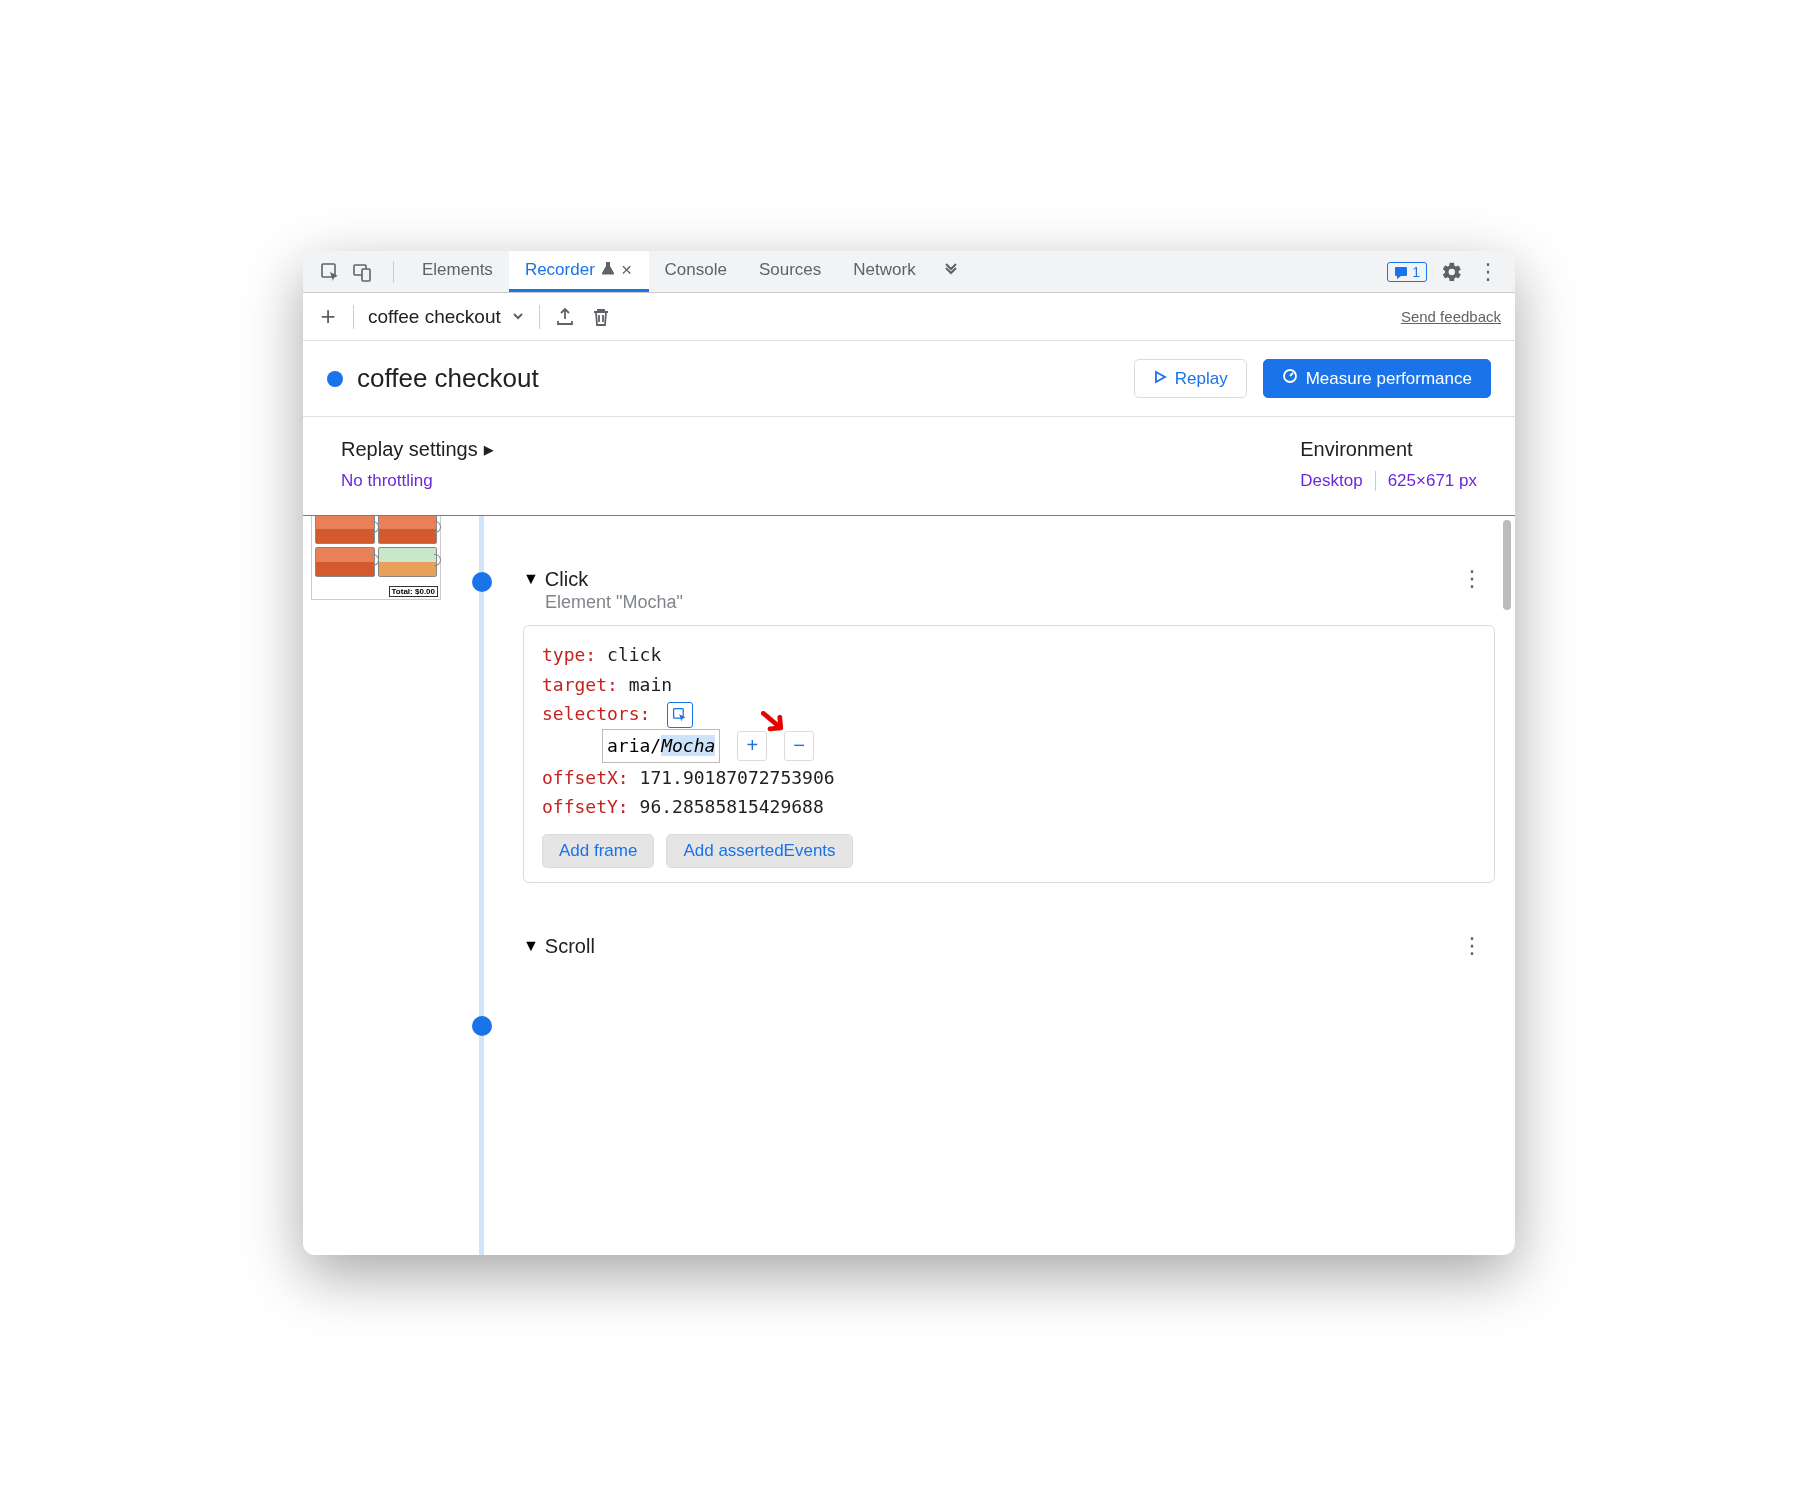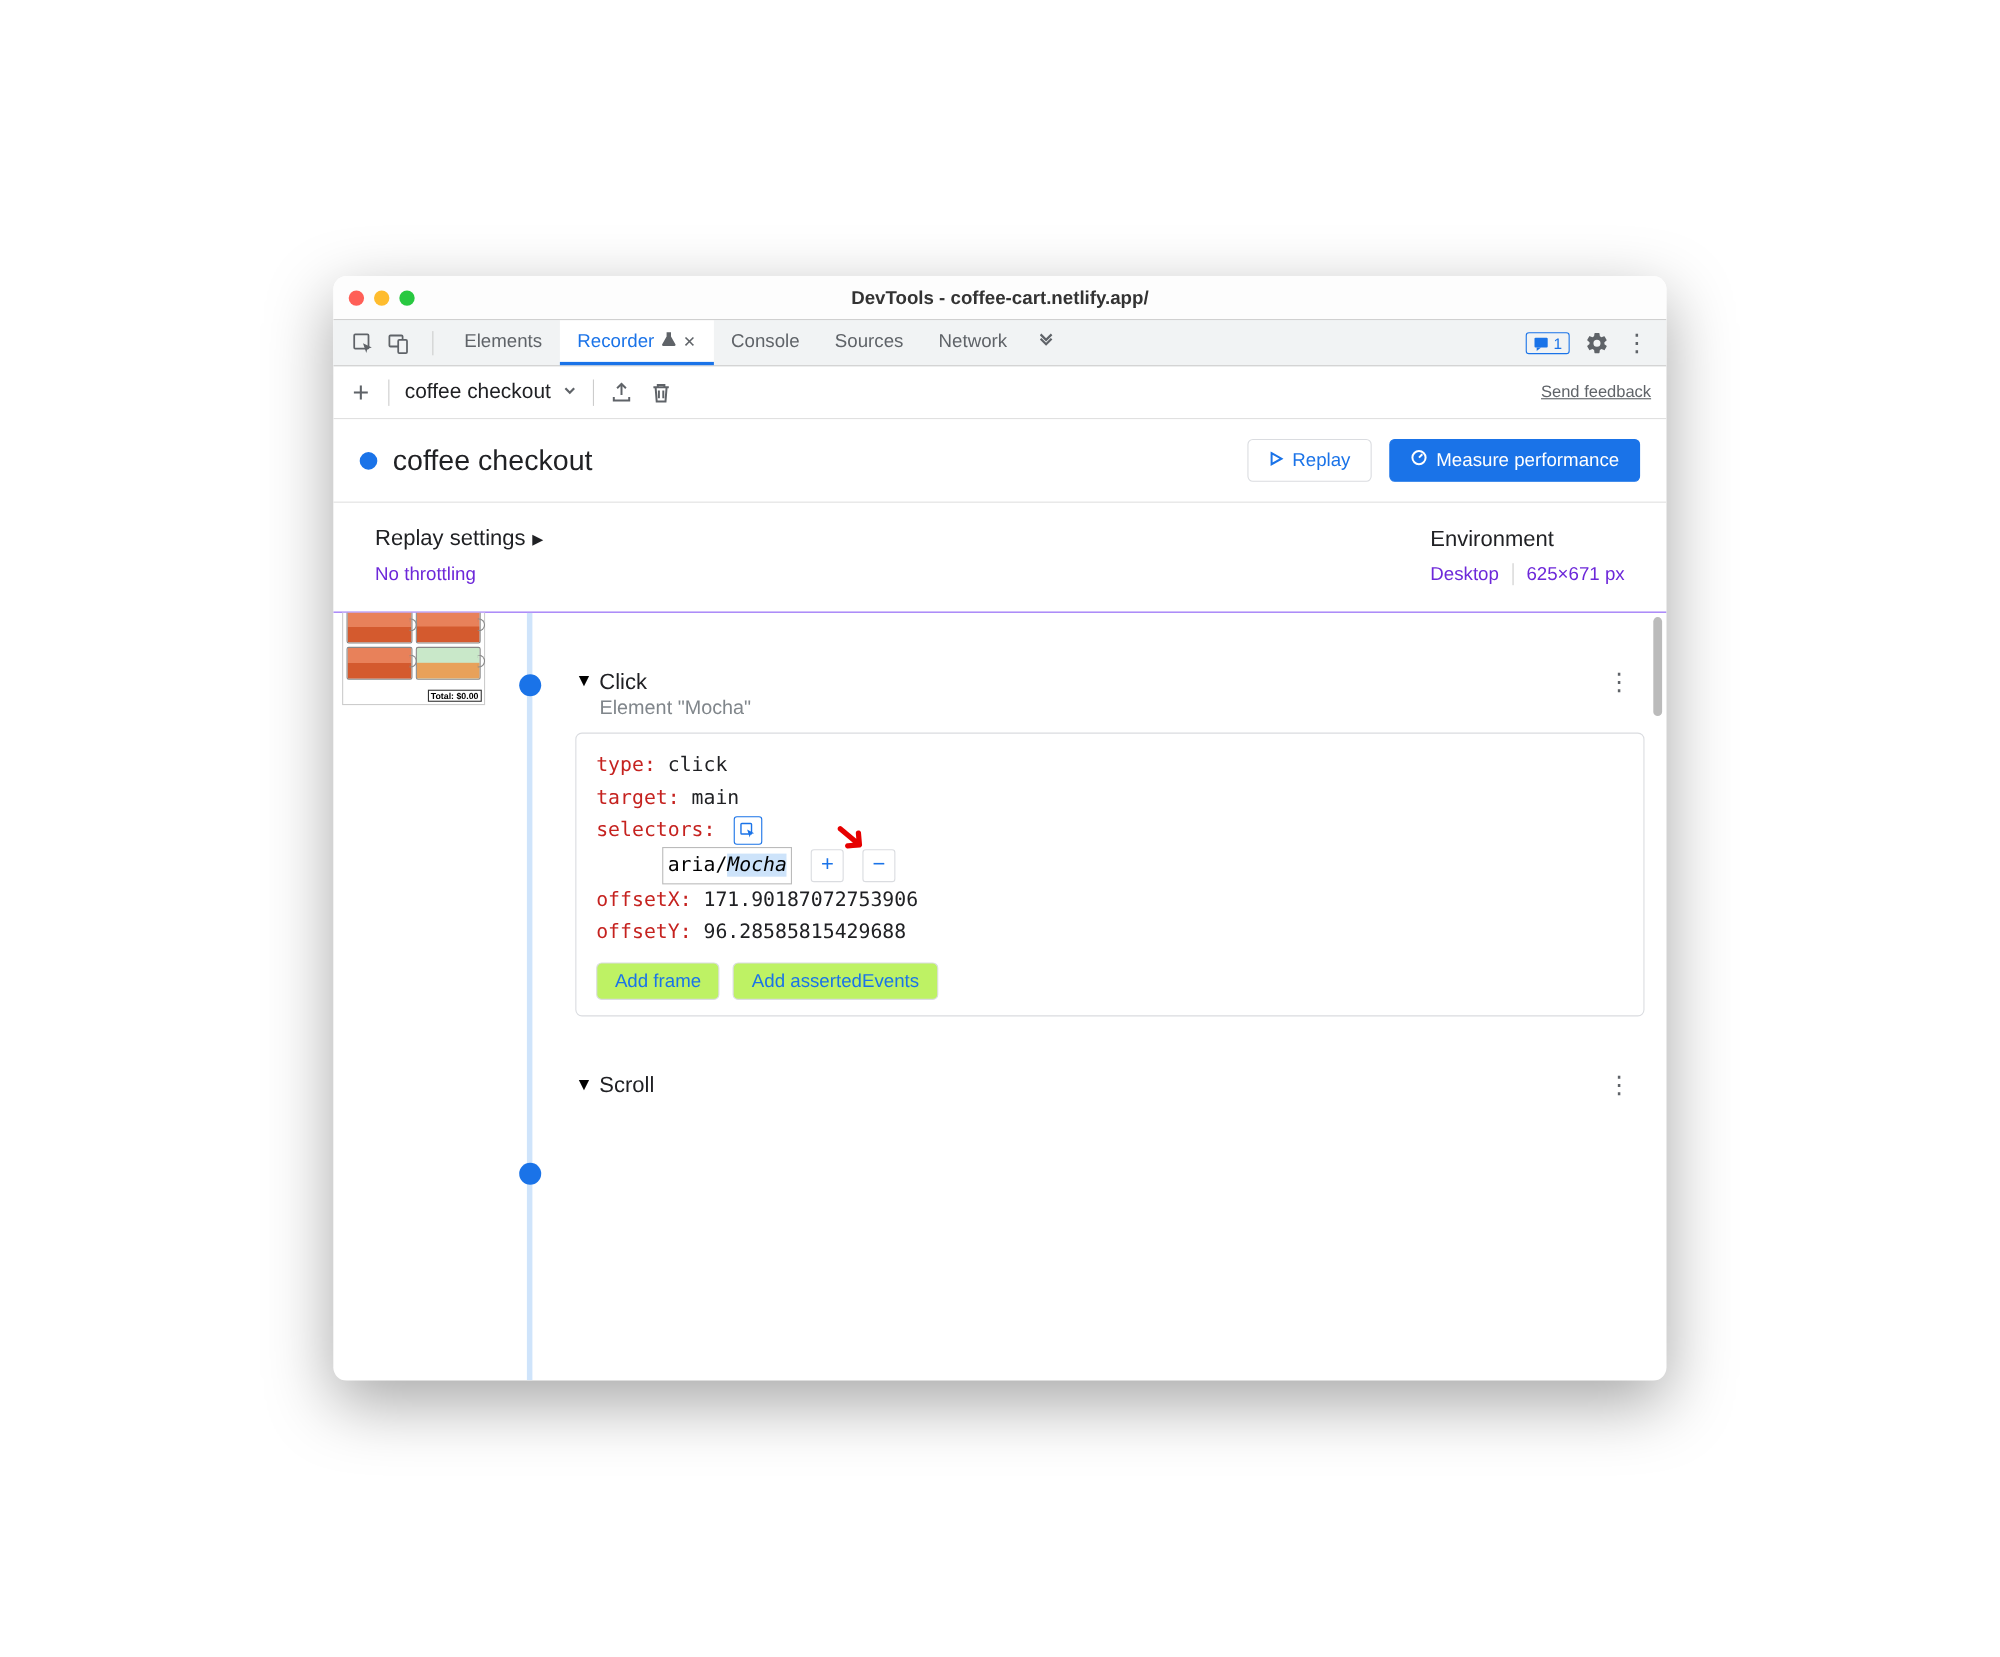--- a/index.html
+++ b/index.html
@@ -61,37 +61,29 @@
 .step-more { margin-left: auto; color: #5f6368; font-size: 22px; letter-spacing: 2px; padding-right: 10px; }
 .step-body { margin-top: 12px; border: 1px solid #dadce0; border-radius: 6px; padding: 14px 18px; font-family: Menlo, monospace; font-size: 18px; line-height: 1.65; position: relative; }
 .k { color: #c5221f; }
 .v { color: #202124; }
 .picker { display: inline-flex; width: 26px; height: 26px; border: 1px solid #1a73e8; border-radius: 3px; align-items: center; justify-content: center; color: #1a73e8; vertical-align: middle; margin-left: 6px; }
 .selector-input { display:inline-block; border: 1px solid #bbb; padding: 1px 4px; font-family: Menlo, monospace; font-size: 18px; }
 .hl { background: #cde3fa; font-style: italic; }
 .sq-btn { display: inline-flex; width: 30px; height: 30px; border: 1px solid #dadce0; border-radius: 3px; align-items: center; justify-content: center; color: #1a73e8; font-size: 20px; margin-left: 6px; cursor:pointer; font-family: sans-serif; }
 .arrow { position: absolute; color: #e60000; font-size: 52px; transform: rotate(40deg); pointer-events: none; }
 .act-btns { margin-top: 12px; display: flex; gap: 12px; }
-.act-btn { border: 1px solid #dadce0; border-radius: 5px; padding: 6px 16px; color: #1a73e8; font-size: 17px; background: #bef264; font-family: -apple-system, sans-serif; cursor:pointer; }
+.act-btn { border: 1px solid #dadce0; border-radius: 5px; padding: 6px 16px; color: #1a73e8; font-size: 17px; background: #e5e5e5; font-family: -apple-system, sans-serif; cursor:pointer; }
 .step2 { margin-left: 40px; margin-top: 50px; }
 .scrollbar { position: absolute; right: 2px; top: 0; bottom: 0; width: 12px; }
 .scrollthumb { position: absolute; right: 2px; top: 4px; width: 8px; height: 90px; background: #bbb; border-radius: 4px; }
 </style>
 </head>
 <body>
 
 <div class="window">
-  <div class="titlebar">
-    <div class="traffic">
-      <div class="dot r"></div>
-      <div class="dot y"></div>
-      <div class="dot g"></div>
-    </div>
-    <div class="title">DevTools - coffee-cart.netlify.app/</div>
-  </div>
 
   <div class="tabbar">
     <div class="tb-left">
       <div class="tb-icon">
         <svg width="20" height="20" viewBox="0 0 20 20" fill="none" stroke="currentColor" stroke-width="1.6">
             <rect x="2" y="2" width="13" height="13" rx="1"></rect>
             <path d="M10 10 L18 14 L14 15 L13 19 Z" fill="currentColor" stroke="none"></path>
           </svg>
       </div>
       <div class="tb-icon">

